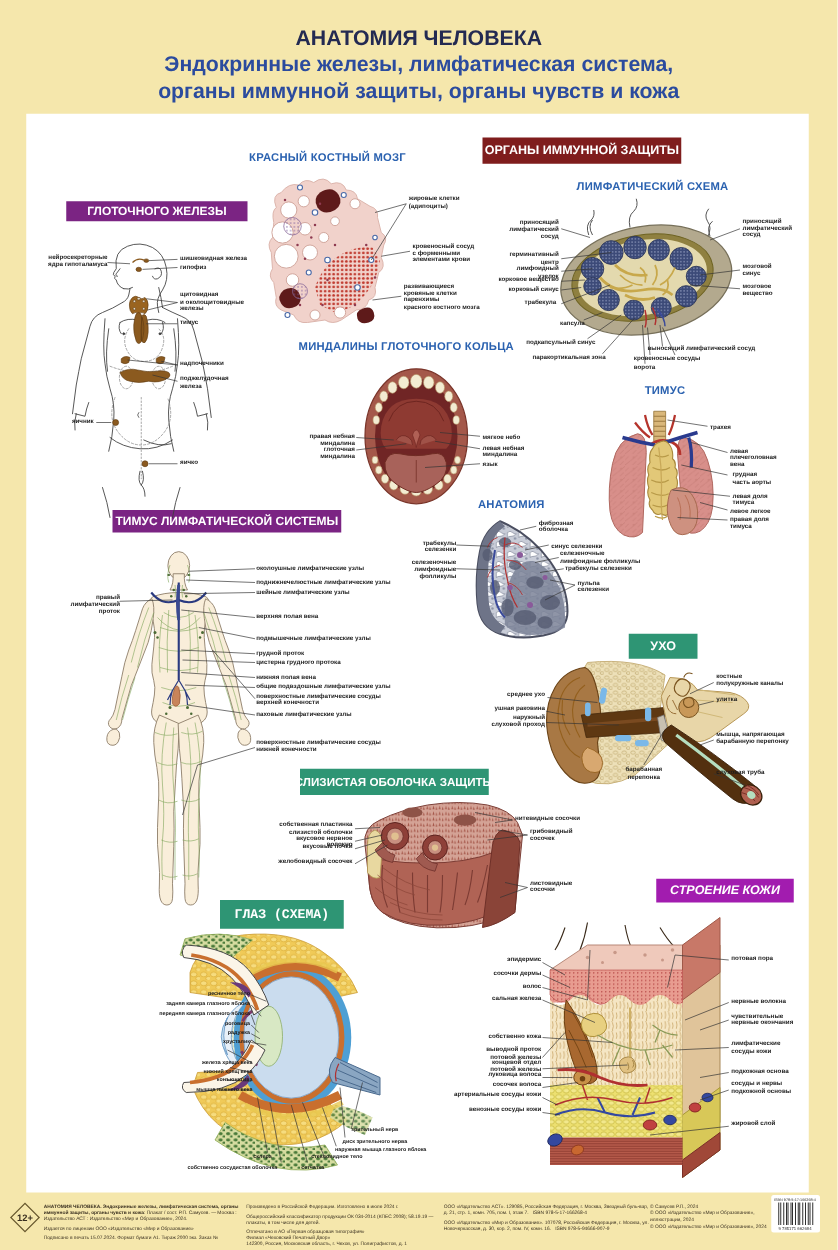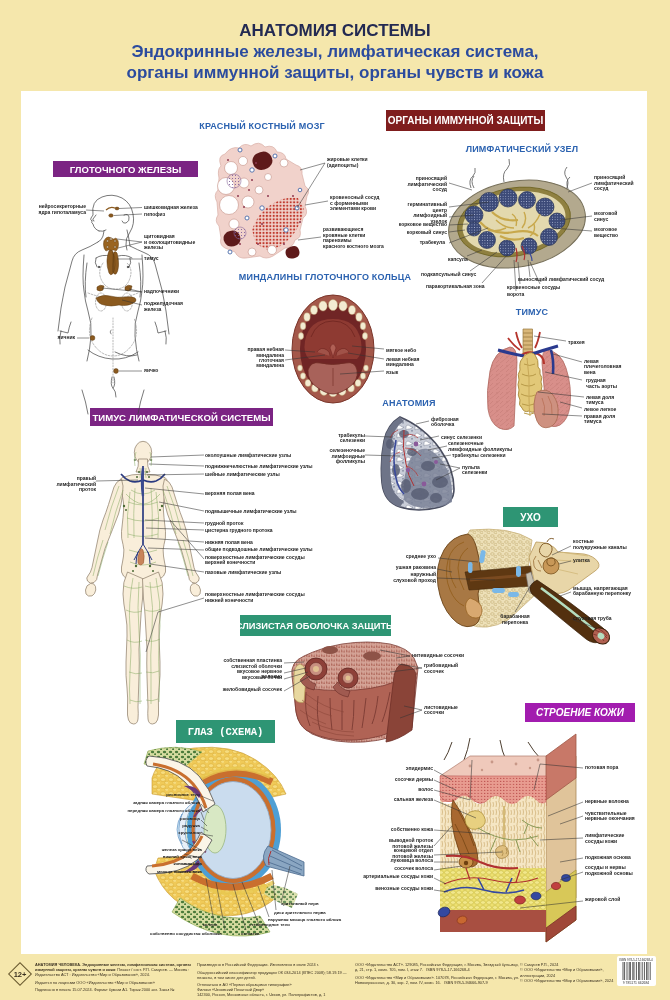--- a/index.html
+++ b/index.html
@@ -14,33 +14,33 @@
 .lab{font-size:5px;font-weight:bold;color:#1c1c1c;line-height:1.12;}
 .lr{text-align:right;}
 .ll{text-align:left;}
 .lc{text-align:center;}
 .sm{font-size:4.3px;}
 svg{display:block;}
 </style></head>
 <body>
 <div class="abs" id="panel"></div>
 
-<div class="abs" style="left:0;top:21px;width:670px;text-align:center;font-weight:bold;font-size:17px;color:#232A52;">АНАТОМИЯ СИСТЕМЫ</div>
+<div class="abs" style="left:0;top:21px;width:670px;text-align:center;font-weight:bold;font-size:17px;color:#232A52;">АНАТОМИЯ ЧЕЛОВЕКА</div>
 <div class="abs" style="left:0;top:42px;width:670px;text-align:center;font-weight:bold;font-size:17px;color:#2B4B9E;line-height:1.22;">Эндокринные железы, лимфатическая система,<br>органы иммунной защиты, органы чувств и кожа</div>
 
 <div class="abs bar purple" style="left:53px;top:161px;width:145px;height:16px;font-size:9.5px;">ГЛОТОЧНОГО ЖЕЛЕЗЫ</div>
 <div class="abs bar blue" style="left:386px;top:110px;width:159px;height:21px;font-size:10px;">ОРГАНЫ ИММУННОЙ ЗАЩИТЫ</div>
 <div class="abs bar purple" style="left:90px;top:408px;width:183px;height:18px;font-size:9.6px;">ТИМУС ЛИМФАТИЧЕСКОЙ СИСТЕМЫ</div>
 <div class="abs bar teal" style="left:503px;top:507px;width:55px;height:20px;font-size:10px;">УХО</div>
 <div class="abs bar teal" style="left:240px;top:615px;width:151px;height:21px;font-size:9.3px;">СЛИЗИСТАЯ ОБОЛОЧКА ЗАЩИТЫ</div>
 <div class="abs bar teal" style="left:176px;top:720px;width:99px;height:23px;font-size:10.5px;font-family:Liberation Mono, monospace;">ГЛАЗ (СХЕМА)</div>
 <div class="abs bar green" style="left:525px;top:703px;width:110px;height:19px;font-size:10px;">СТРОЕНИЕ КОЖИ</div>
 
 <div class="abs btitle" style="left:262px;top:121px;font-size:9px;">КРАСНЫЙ КОСТНЫЙ МОЗГ</div>
-<div class="abs btitle" style="left:522px;top:144px;font-size:9px;">ЛИМФАТИЧЕСКИЙ УЗЕЛ</div>
+<div class="abs btitle" style="left:522px;top:144px;font-size:9px;">ЛИМФАТИЧЕСКИЙ СХЕМА</div>
 <div class="abs btitle" style="left:325px;top:272px;font-size:9px;">МИНДАЛИНЫ ГЛОТОЧНОГО КОЛЬЦА</div>
 <div class="abs btitle" style="left:532px;top:307px;font-size:9px;">ТИМУС</div>
 <div class="abs btitle" style="left:409px;top:398px;font-size:9px;">АНАТОМИЯ</div>
 
 <svg class="abs" style="left:0;top:0;" width="670" height="1000" viewBox="0 0 670 1000">
 <defs>
 <pattern id="rbc" width="3.4" height="3.4" patternUnits="userSpaceOnUse">
         <rect width="3.4" height="3.4" fill="#F1D2CB"></rect>
         <circle cx="1.7" cy="1.7" r="1.1" fill="#C0392E"></circle>
       </pattern>

